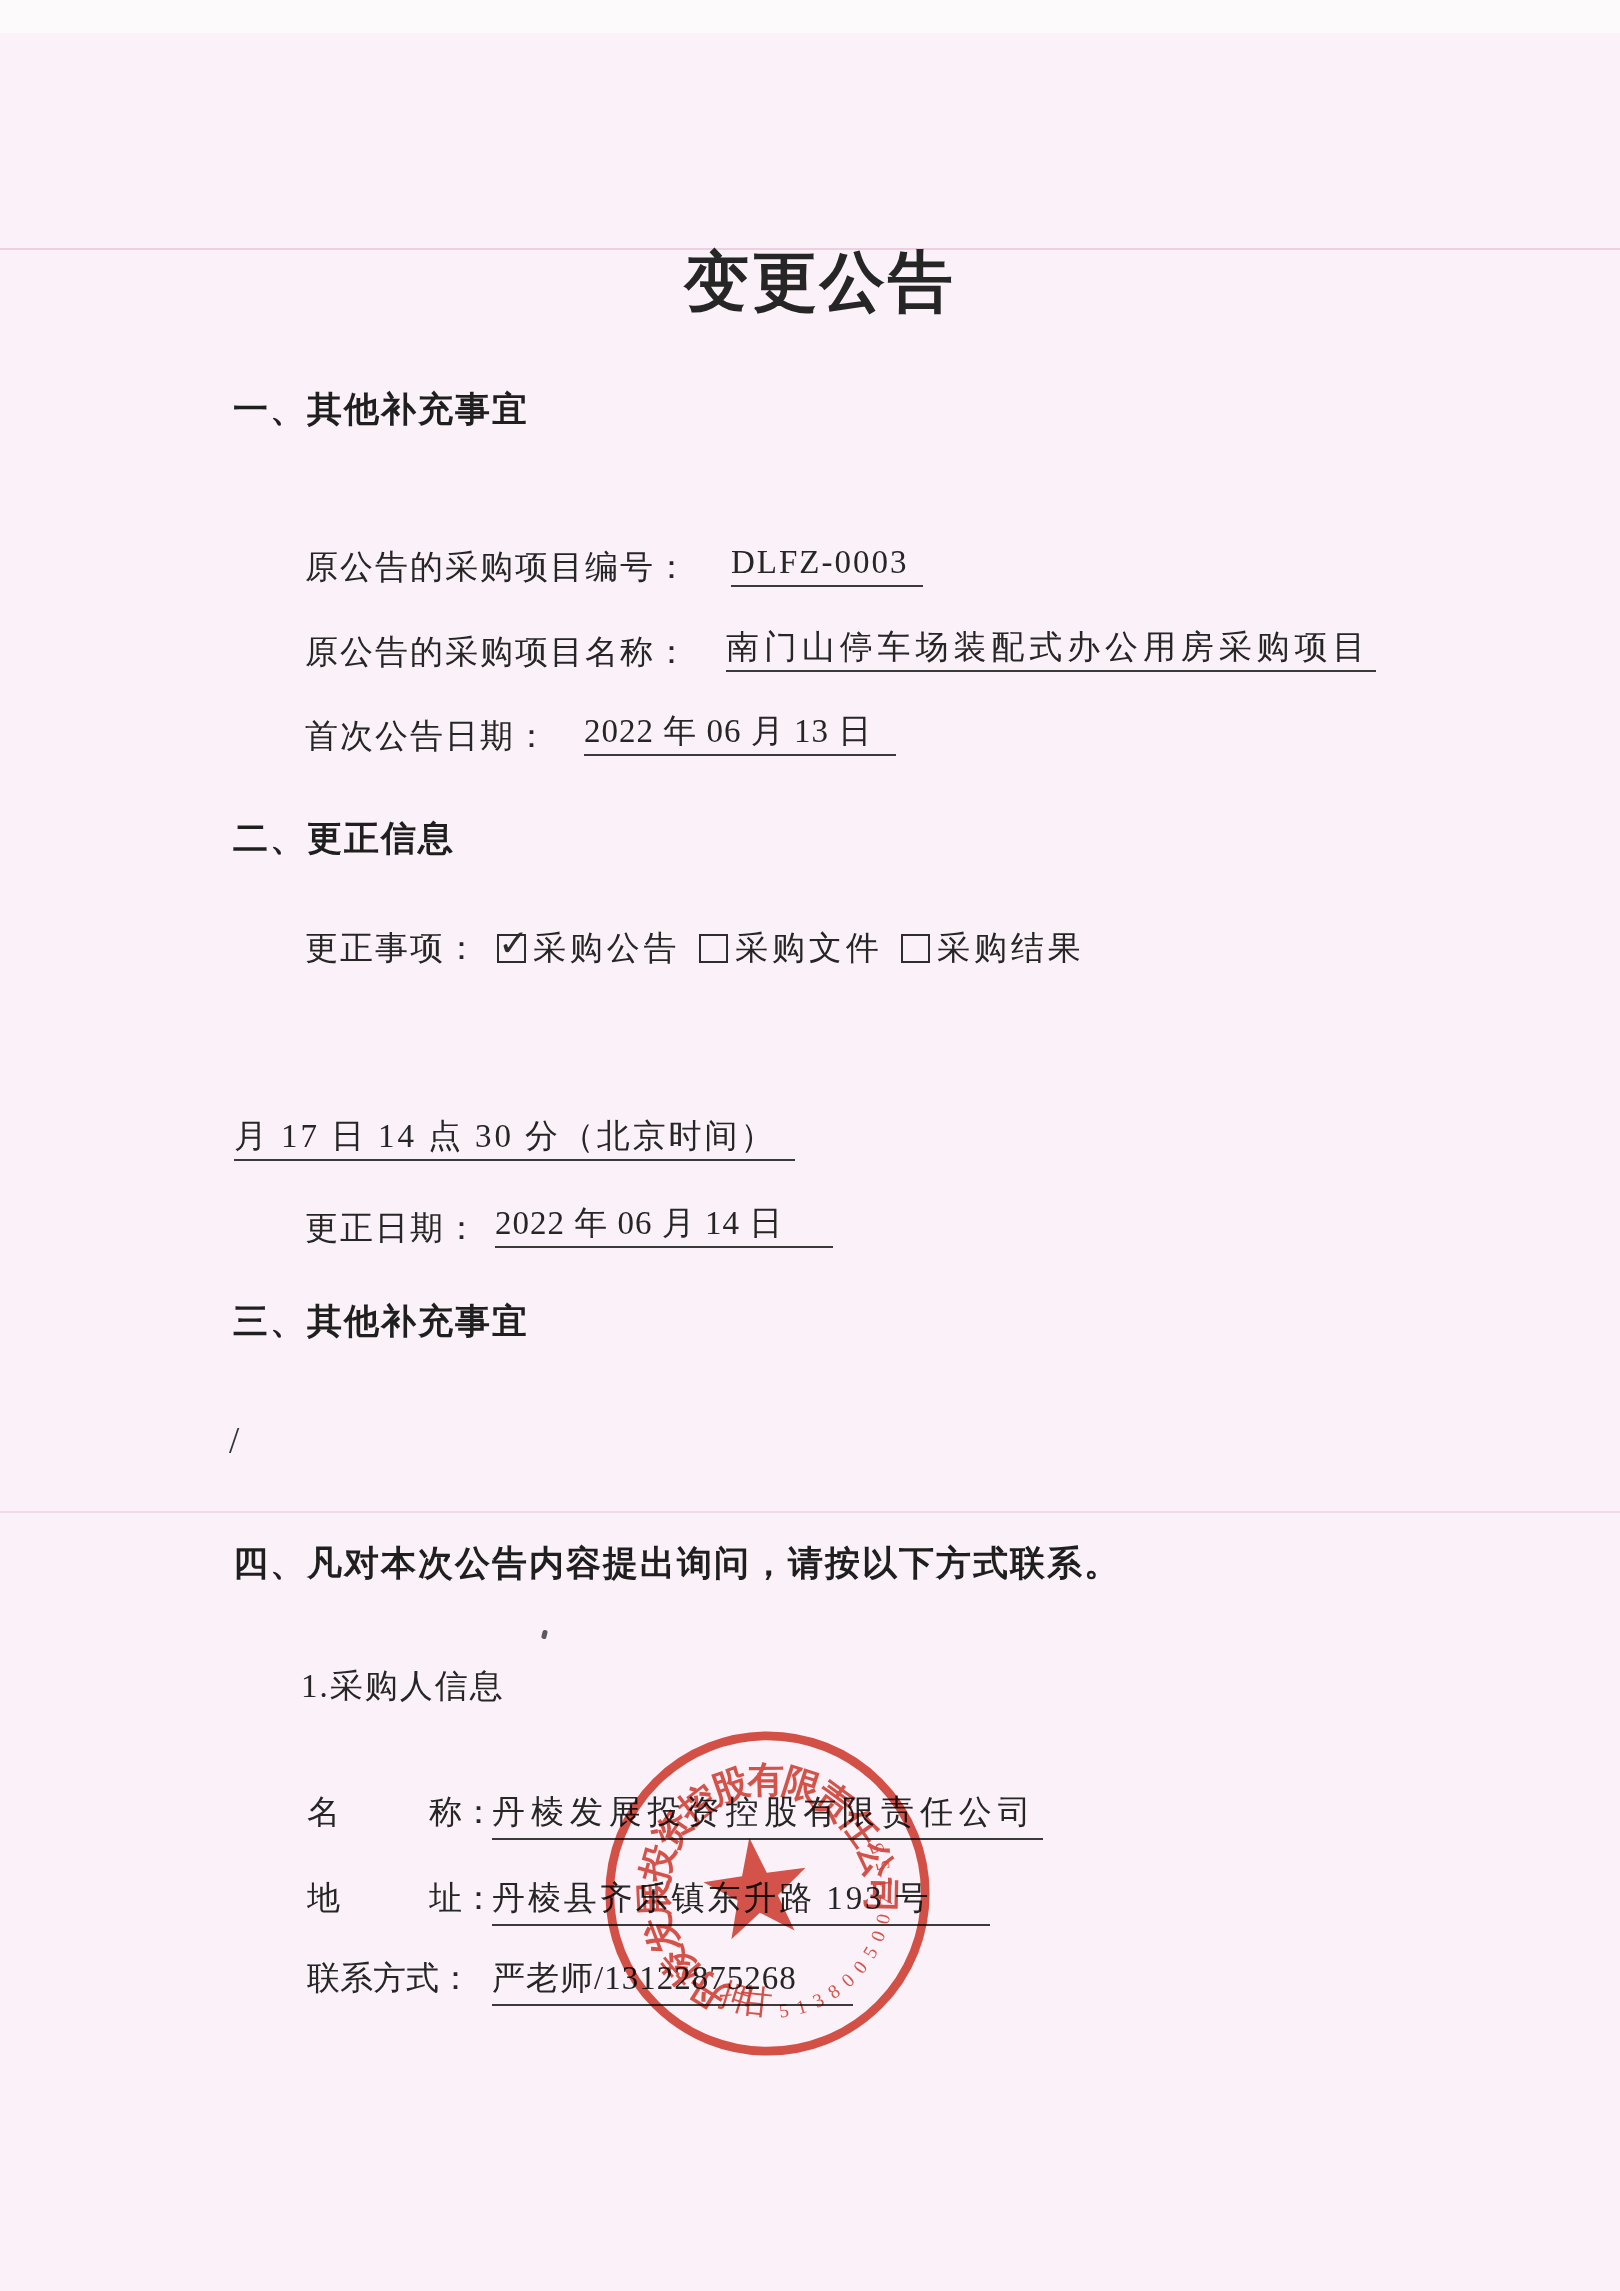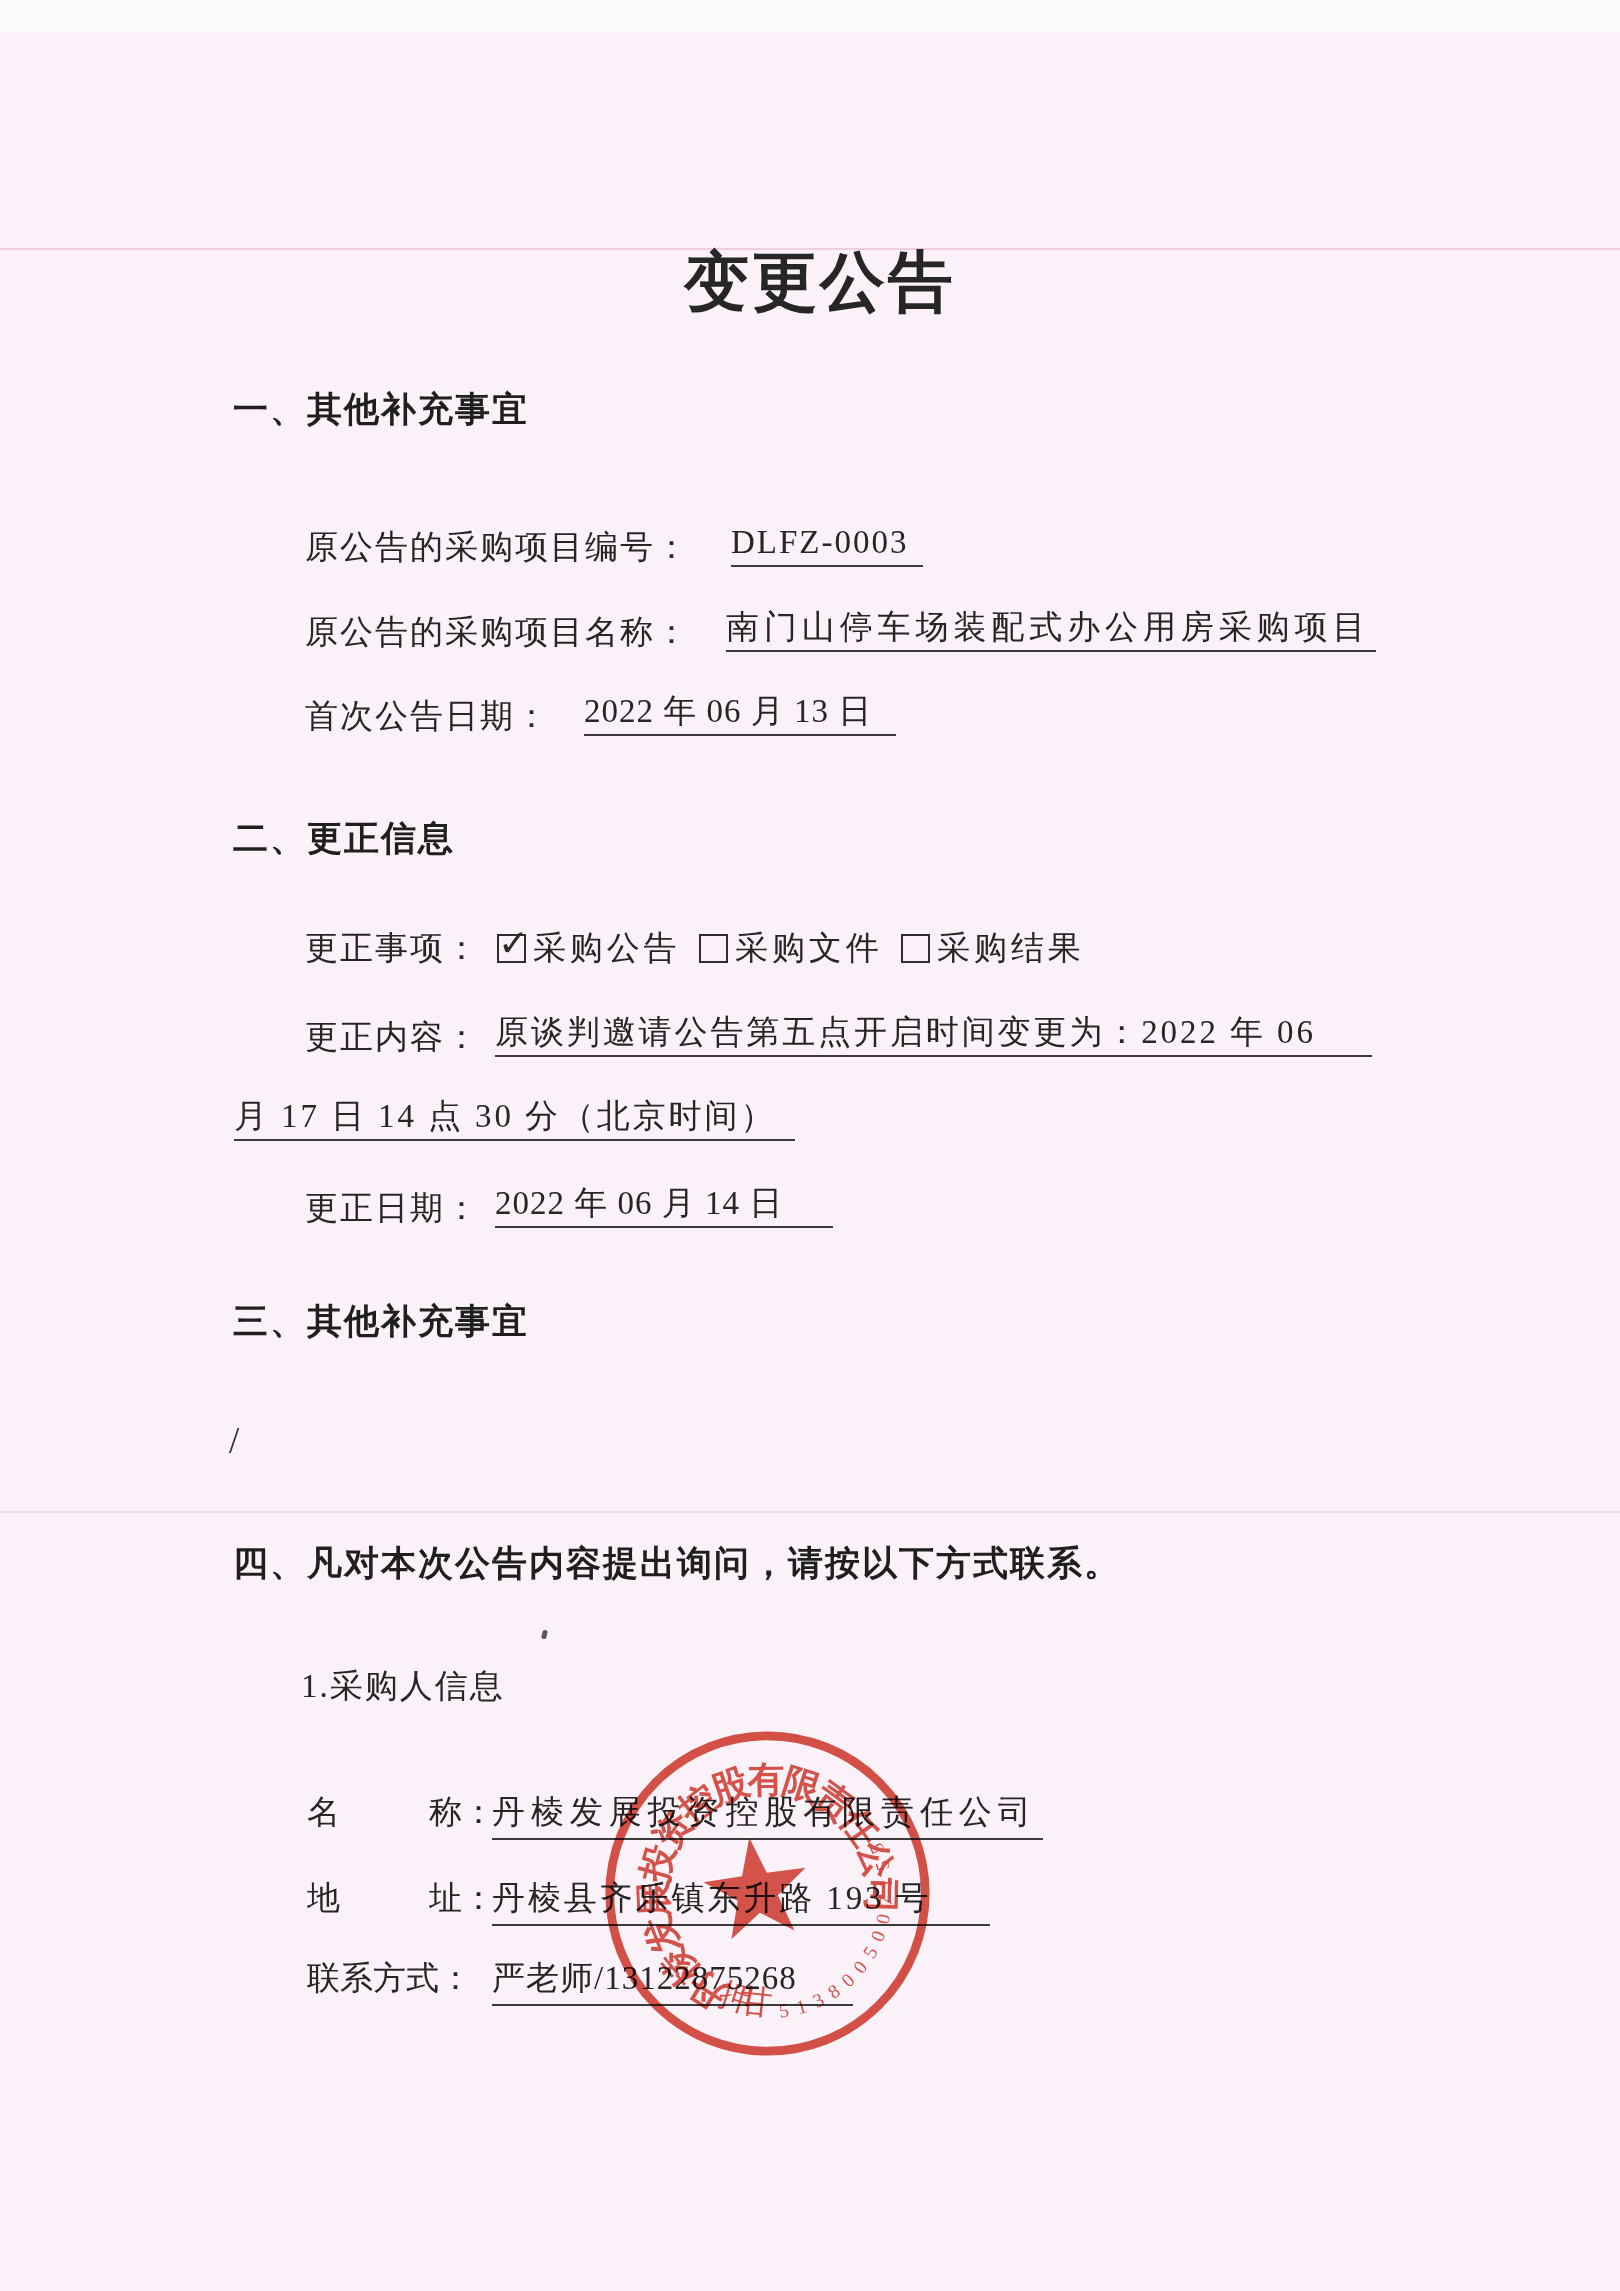--- a/index.html
+++ b/index.html
@@ -30,21 +30,21 @@
   .p1{top:523px;} .p2{top:608px;} .p3{top:692px;font-family:Liberation Serif, serif;}
   .p4{top:929px;display:flex;align-items:center;}
   .p5{top:1013px;} .p6{top:1097px;left:234px;} .p7{top:1184px;}
   .sub{top:1667px;left:301px;}
   .slash{position:absolute;left:229px;top:1419px;font-size:37px;color:#333;}
 
   .lbl{display:inline-block;vertical-align:bottom;}
   .lbl.w435{width:426px;} .lbl.w430{width:421px;} .lbl.w285{width:279px;}
   .lbl.w196{width:192px;} .lbl.w194{width:190px;}
 
-  .u{display:inline-block;border-bottom:2px solid #3a3a3a;vertical-align:bottom;padding-bottom:2.9px;}
+  .u{display:inline-block;border-bottom:2px solid #3a3a3a;vertical-align:bottom;padding-bottom:2.9px;margin-top:20px;}
   .u.w-num{width:192px;}
   .u.w-name{width:650px;letter-spacing:4.9px;}
   .u.w-date1{width:312px;letter-spacing:1px;}
   .u.w-content1{width:877px;letter-spacing:2.9px;}
   .u.w-content2{width:561px;letter-spacing:2.9px;}
   .u.w-date2{width:338px;letter-spacing:1px;}
 
   .cb-group{display:flex;align-items:center;margin-right:18.6px;}
   .cb-box{
     position:relative;display:inline-block;width:29px;height:29px;
@@ -113,23 +113,20 @@
     <span class="cb-group">
       <span class="cb-box"></span>
       <span class="cb-label">采购文件</span>
     </span>
     <span class="cb-group">
       <span class="cb-box"></span>
       <span class="cb-label">采购结果</span>
     </span>
   </div>
 
-  <div class="bline p5">
-    <span class="lbl w194">更正内容：</span><span class="u w-content1">原谈判邀请公告第五点开启时间变更为：2022 年 06</span>
-  </div>
 
   <div class="bline p6">
     <span class="u w-content2">月 17 日 14 点 30 分（北京时间）</span>
   </div>
 
   <div class="bline p7">
     <span class="lbl w194">更正日期：</span><span class="u w-date2">2022 年 06 月 14 日</span>
   </div>
 
   <div class="heading h3">三、其他补充事宜</div>

